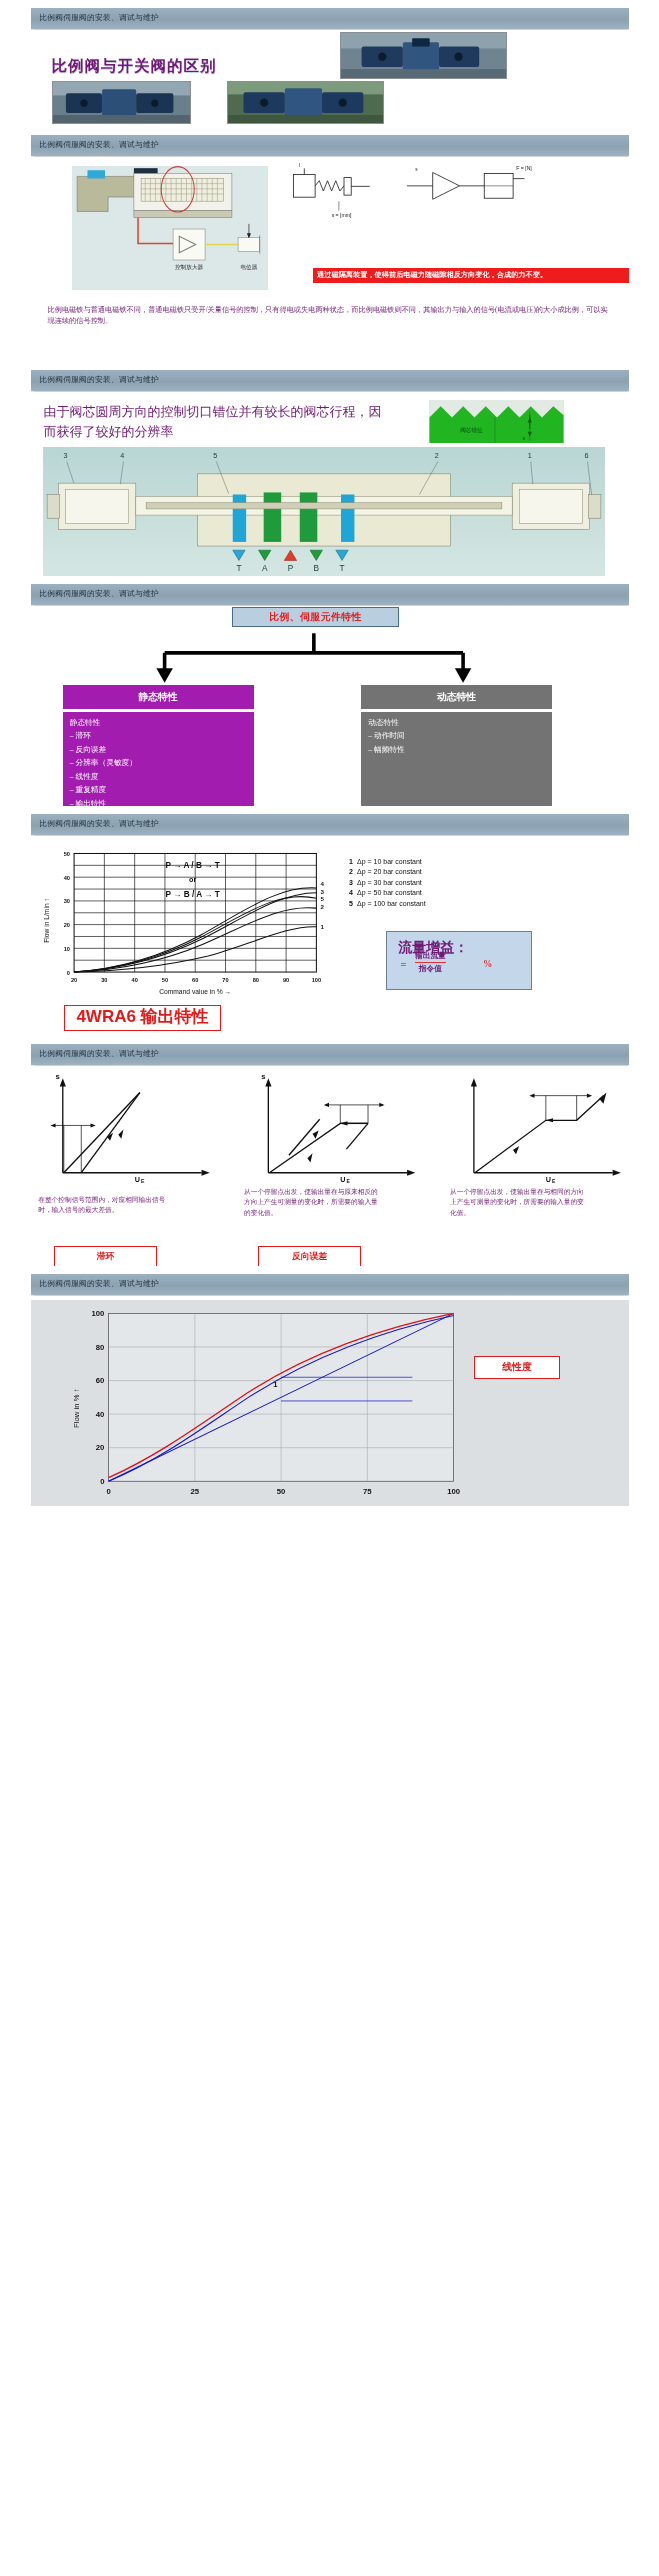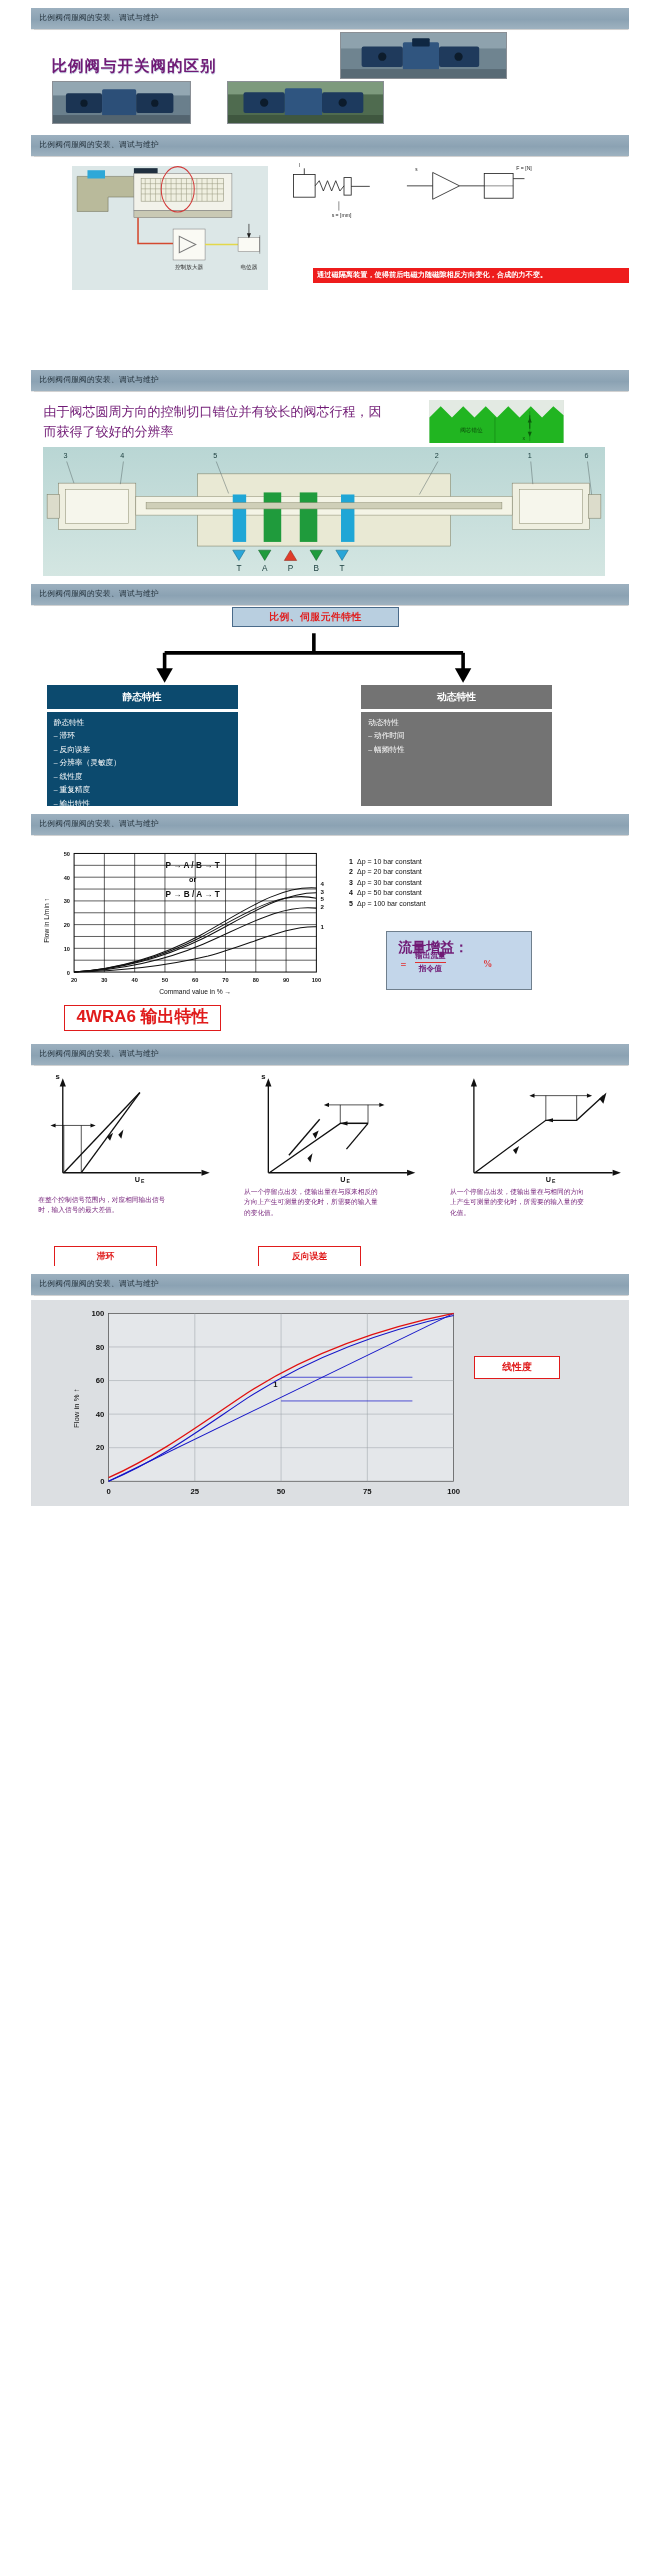--- a/index.html
+++ b/index.html
@@ -40,21 +40,21 @@
   }
 
   
   .fc-top{
     position:absolute;border:0.5px solid #4a6b8a;background:#b9cfe0;
     color:#e02020;font-weight:bold;font-size:9.8px;text-align:center;
     line-height:17.5px;letter-spacing:0.5px;
   }
   .fc-head{color:#fff;font-weight:bold;font-size:9.8px;text-align:center;line-height:24px;}
   .fc-body{color:#fff;font-size:7.7px;line-height:1.75;padding:4.1px 7.2px;}
-  .fc-red{background:#0c4a6e;}
+  .fc-red{background:#a21caf;margin-left:16px;}
   .fc-olive{background:#737373;}
 
   
   .axisLbl{font-family:"Liberation Sans","DejaVu Sans",sans-serif;font-size:11px;fill:#111;}
   .legend-row{font-family:"Liberation Sans","DejaVu Sans",sans-serif;font-size:7px;color:#111;margin-bottom:3.6px;white-space:nowrap;}
   .legend-row b{margin-right:4.1px;}
 
   .gainbox{
     position:absolute;background:#c3d6ea;border:0.5px solid #6f7f8d;
     color:#e03030;font-weight:bold;
@@ -214,20 +214,21 @@
           <line x1="400" y1="44" x2="456" y2="44" stroke="#222"></line>
           <line x1="456" y1="30" x2="478" y2="30" stroke="#222" stroke-width="1.6"></line>
           <text x="462" y="14" font-size="10" fill="#222" font-family="Liberation Sans, sans-serif">F = [N]</text>
           <text x="266" y="16" font-size="9" fill="#222" font-family="Liberation Sans, sans-serif">s</text>
         </svg>
       </div>
 
 
       <div class="redband zh" style="position:absolute;left:253px;top:112px;width:315px;margin-left:29px;">通过磁隔离装置，使得前后电磁力随磁隙相反方向变化，合成的力不变。</div>
 
+      <div class="zh cap" style="position:absolute;left:16.5px;top:149px;width:562px;font-size:7.2px;line-height:1.6;">比例电磁铁与普通电磁铁不同，普通电磁铁只受开/关量信号的控制，只有得电或失电两种状态，而比例电磁铁则不同，其输出力与输入的信号(电流或电压)的大小成比例，可以实现连续的信号控制。</div>
     </div>
   </div>
 
   <div class="slide" style="top:370px;height:206px;">
     <div class="hdr">
       <span>比例阀伺服阀的安装、调试与维护</span>
     </div>
     <div class="body">
 
       <div class="zh" style="position:absolute;left:12.4px;top:11.3px;width:350px;font-size:13px;line-height:1.55;">由于阀芯圆周方向的控制切口错位并有较长的阀芯行程，因而获得了较好的分辨率</div>

